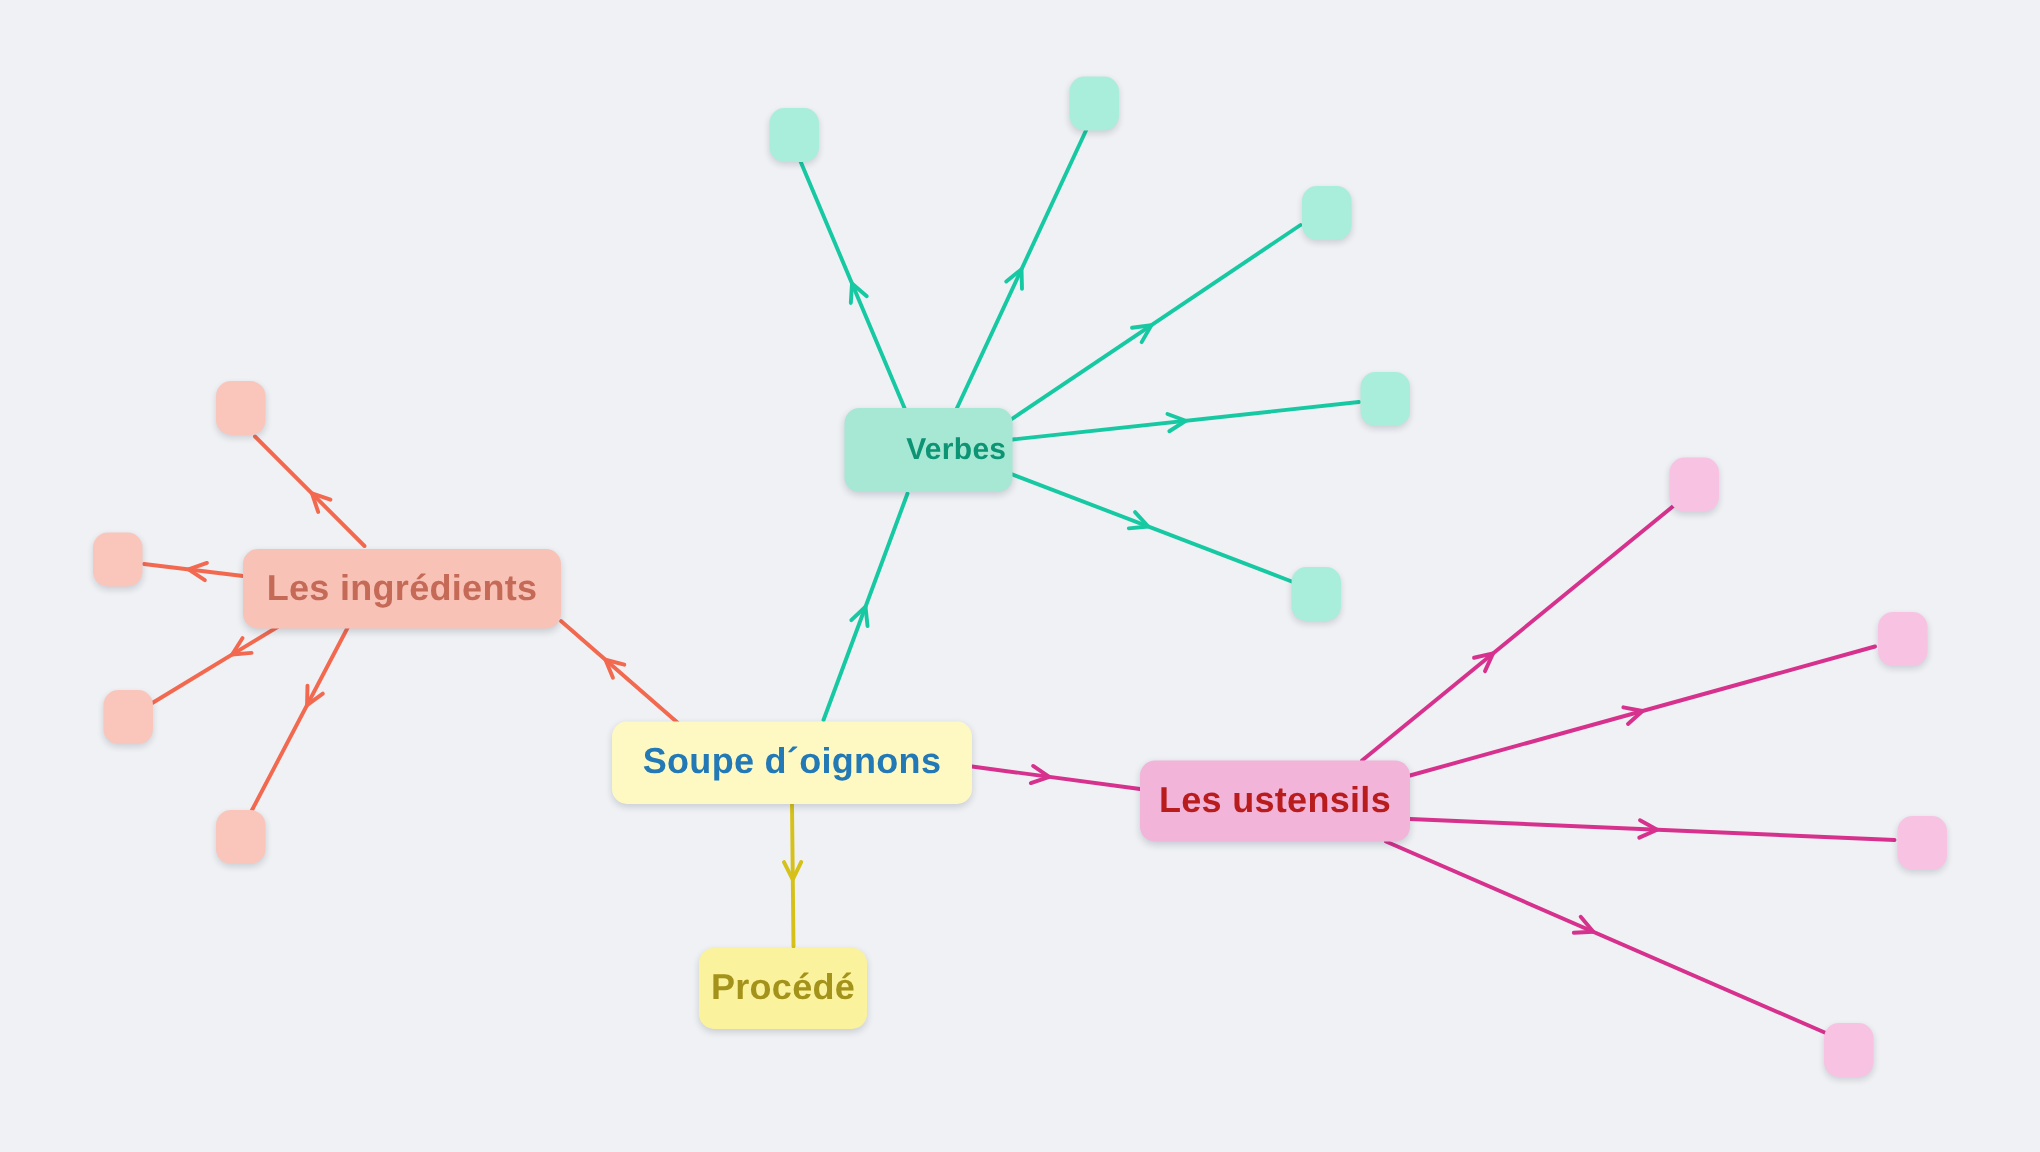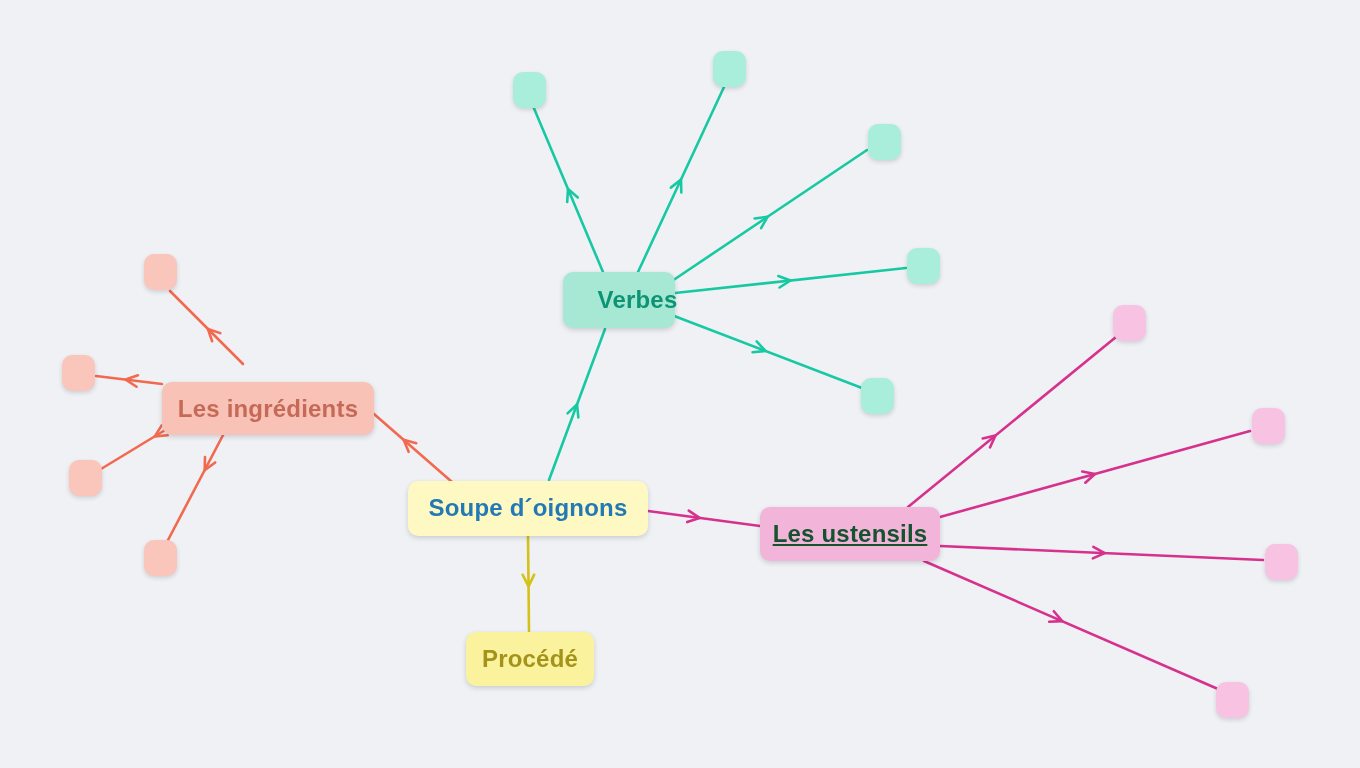--- a/index.html
+++ b/index.html
@@ -95,24 +95,24 @@
     <div class="mm-leaf" style="left: 68.5px; top: 460px; width: 33px; height: 36px; background: rgb(250, 198, 187);"></div>
     <div class="mm-leaf" style="left: 143.5px; top: 540px; width: 33px; height: 36px; background: rgb(250, 198, 187);"></div>
     <div class="mm-leaf" style="left: 1112.5px; top: 305px; width: 33px; height: 36px; background: rgb(248, 195, 226);"></div>
     <div class="mm-leaf" style="left: 1251.5px; top: 408px; width: 33px; height: 36px; background: rgb(248, 195, 226);"></div>
     <div class="mm-leaf" style="left: 1264.5px; top: 544px; width: 33px; height: 36px; background: rgb(248, 195, 226);"></div>
     <div class="mm-leaf" style="left: 1215.5px; top: 682px; width: 33px; height: 36px; background: rgb(248, 195, 226);"></div>
     <div class="mm-node" style="left: 408px; top: 480.5px; width: 240px; height: 55px; background: #fef9c3;">
       <span class="label" style="color: rgb(34, 121, 181); font-size: 24px;">Soupe d´oignons</span>
     </div>
     <div class="mm-node" style="left: 563px; top: 272px; width: 112px; height: 56px; background: rgb(166, 232, 212);">
-      <span class="label" style="color: rgb(13, 148, 116); font-size: 24px; margin-left: 37px;">Verbes</span>
+      <span class="label" style="color: rgb(13, 148, 116); font-size: 20px; margin-left: 37px;">Verbes</span>
     </div>
-    <div class="mm-node" style="left: 162px; top: 382px; width: 212px; height: 53px; background: rgb(248, 194, 182);">
+    <div class="mm-node" style="left: 162px; top: 366px; width: 212px; height: 53px; background: rgb(248, 194, 182);">
       <span class="label" style="color: rgb(198, 106, 88); font-size: 24px;">Les ingrédients</span>
     </div>
     <div class="mm-node" style="left: 760px; top: 507px; width: 180px; height: 54px; background: rgb(243, 180, 217);">
-      <span class="label" style="color: #14532d; font-size: 24px; text-decoration: underline;">Les ustensils</span>
+      <span class="label" style="color: #b91c1c; font-size: 24px;">Les ustensils</span>
     </div>
-    <div class="mm-node" style="left: 466px; top: 632px; width: 128px; height: 54px; background: rgb(251, 242, 157); justify-content: center;">
+    <div class="mm-node" style="left: 466px; top: 632px; width: 112px; height: 54px; background: rgb(251, 242, 157); justify-content: center;">
       <span class="label" style="color: rgb(163, 147, 26); font-size: 24px;">Procédé</span>
     </div>
   </div>
 
 </body></html>

